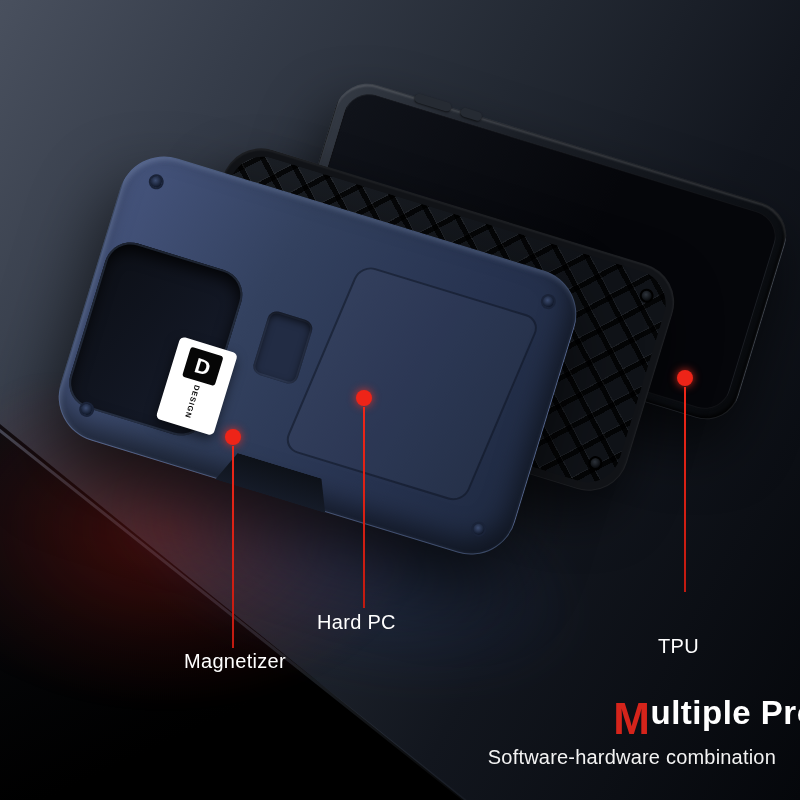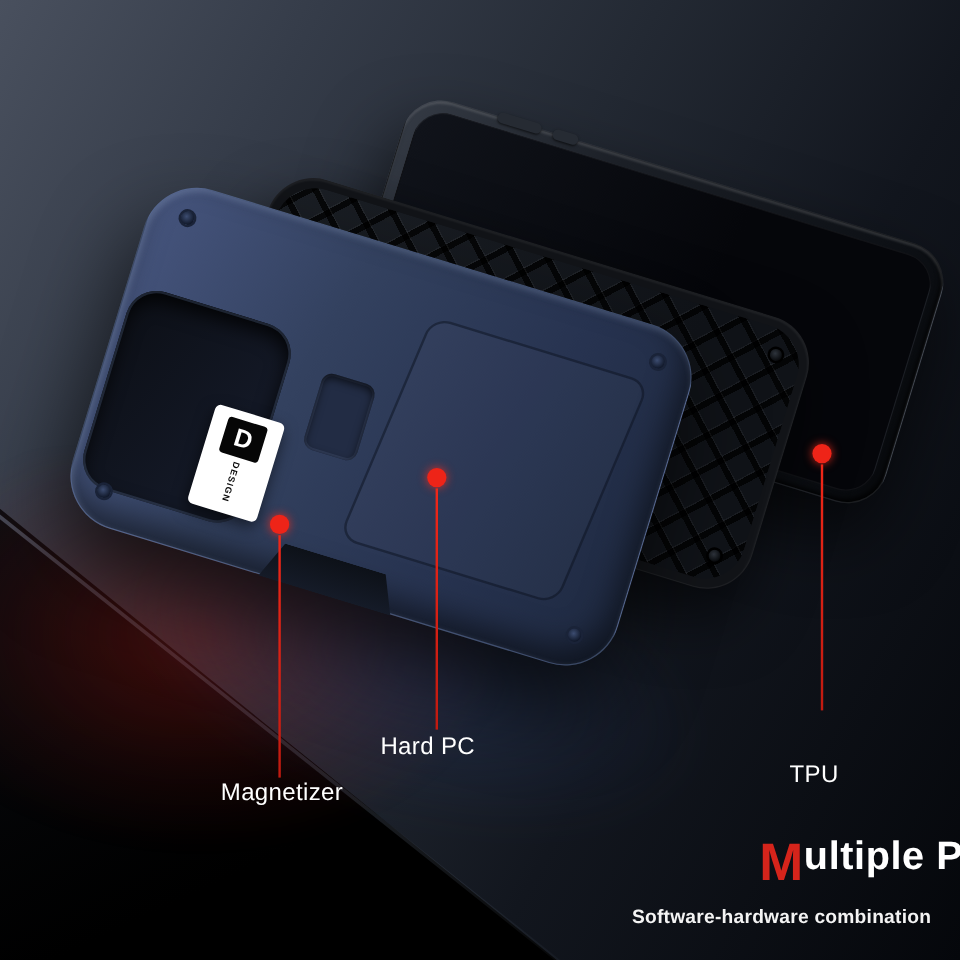--- a/index.html
+++ b/index.html
@@ -135,21 +135,21 @@
   .label.hardpc{left:317px;top:611px;text-align:right;}
 
   .dot.tpul{left:677px;top:370px;}
   .line.tpul{left:684px;top:387px;height:205px;}
   .label.tpul{left:658px;top:595px;margin-top:40px;}
 
   
   .title-block{right:24px;top:694px;text-align:center;z-index:6;}
   .title-line{position:static;color:#fff;font-weight:bold;font-size:33px;letter-spacing:0.5px;line-height:1.15;white-space:nowrap;}
   .title-m{position:static;color:#d5241b;font-size:44px;font-weight:bold;}
-  .subtitle{position:static;display:block;color:#f3f3f3;font-size:16px;font-weight:700;margin-top:11px;letter-spacing:0.2px;}
+  .subtitle{position:static;display:block;color:#f3f3f3;font-size:20px;font-weight:400;margin-top:1px;letter-spacing:0.2px;}
 </style>
 </head>
 <body>
 
 <div class="stage">
 
   <div class="table-dark"></div>
   <div class="table-edge"></div>
   <div class="glow-red"></div>
   <div class="case-reflection"></div>

